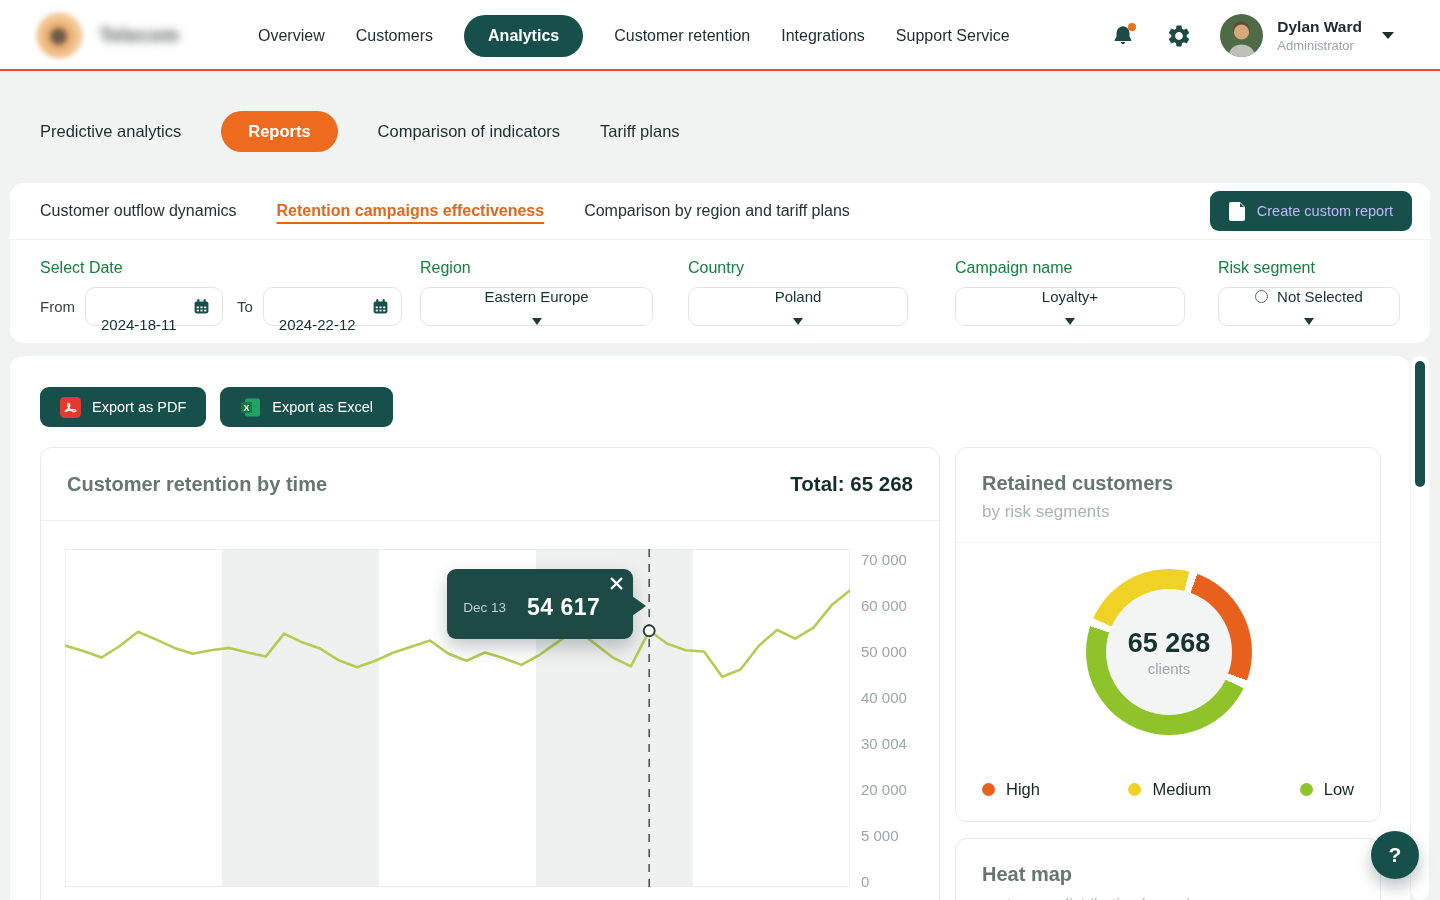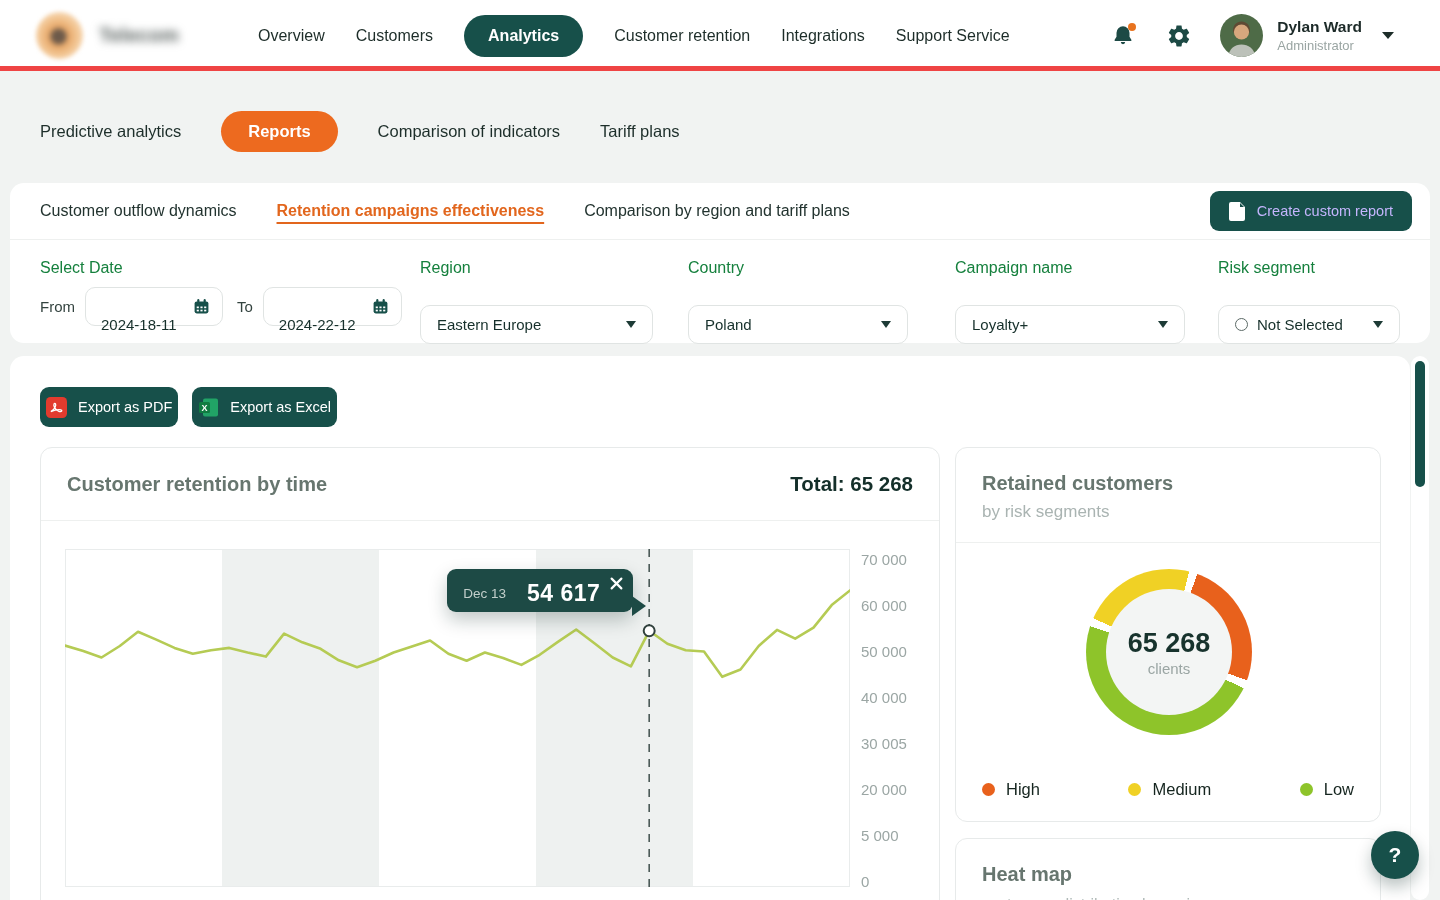--- a/index.html
+++ b/index.html
@@ -4,21 +4,21 @@
 <style>
   * { box-sizing: border-box; margin: 0; padding: 0; }
   html,body { width:1440px; height:900px; }
   body {
     position:relative; overflow:hidden;
     background:#f1f3f2;
     font-family:"Liberation Sans", sans-serif;
     color:#1d2d29;
   }
   
-  .header { position:absolute; inset:0 0 auto 0; height:71px; background:#fff; border-bottom:5px solid #ef4444; }
+  .header { position:absolute; inset:0 0 auto 0; height:71px; background:#fff; border-bottom:2px solid #ef4444; }
   .brand { position:absolute; left:36px; top:12px; display:flex; align-items:center; gap:16px; }
   .logo-blob { width:47px; height:47px; border-radius:50%;
     background:radial-gradient(circle at 48% 52%, #6d5a4a 0 16%, #e7a96b 30%, #f3c795 55%, #f6ddc0 78%, #f9ecd f 100%);
     background:radial-gradient(circle at 48% 52%, #6d5a4a 0 16%, #e7a96b 30%, #f3c795 55%, #f6ddc0 78%, #f9ecdf 100%);
     filter:blur(2px); }
   .brand-name { font-size:20px; font-weight:700; color:#5c6462; filter:blur(4.5px); }
   .nav { position:absolute; left:258px; top:0; height:71px; display:flex; align-items:center; gap:31px; }
   .nav-item { font-size:16px; font-weight:500; color:#1d2d29; cursor:pointer; white-space:nowrap; }
   .nav-item.pill { background:#17504a; color:#fff; padding:12px 24px; border-radius:25px; font-weight:600; }
   .header-right { position:absolute; right:46px; top:0; height:71px; display:flex; align-items:center; }
@@ -38,36 +38,36 @@
   .subtabs { position:relative; display:flex; align-items:center; gap:40px; height:57px; padding-left:30px; border-bottom:1px solid #eef0ef; }
   .subtab { font-size:16px; font-weight:500; color:#22332f; cursor:pointer; }
   .subtab.active { color:#e2661d; font-weight:700; text-decoration:underline; text-underline-offset:6px; text-decoration-thickness:1.5px; }
   .create-btn { position:absolute; right:18px; top:8px; height:40px; background:#17504a; color:#c4b5fd; border:none; border-radius:9px; display:flex; align-items:center; gap:11px; padding:0 19px; font-size:14.5px; font-weight:500; font-family:inherit; cursor:pointer; }
   .fg { position:absolute; top:76px; }
   .fg-label { font-size:16px; color:#15803d; }
   .fg-row { display:flex; align-items:center; margin-top:10px; }
   .date-word { font-size:15px; color:#33433f; }
   .date-box { display:flex; align-items:center; justify-content:space-between; width:138px; height:39px; border:1px solid #e0e4e3; border-radius:10px; padding:0 12px 0 15px; margin-left:10px; background:#fff; cursor:pointer; }
   .date-val { font-size:15px; font-weight:500; color:#16302b;margin-top:35px; }
-  .select { display:flex; align-items:center; justify-content:space-between; height:39px; border:1px solid #e0e4e3; border-radius:10px; padding:0 16px; margin-top:28px; background:#fff; cursor:pointer; }
+  .select { display:flex; align-items:center; justify-content:space-between; height:39px; border:1px solid #e0e4e3; border-radius:10px; padding:0 16px; margin-top:10px; background:#fff; cursor:pointer;flex-direction:column; }
   .select-val { font-size:15px; font-weight:500; color:#16302b; display:flex; align-items:center; gap:9px; }
   .sel-caret { width:0; height:0; border-left:5.5px solid transparent; border-right:5.5px solid transparent; border-top:7px solid #1d3b36; }
   .radio-circle { width:13px; height:13px; border:1.5px solid #5c6a67; border-radius:50%; display:inline-block; }
   
   .card2 { position:absolute; left:10px; top:356px; width:1400px; height:560px; background:#fff; border-radius:14px; }
   .export-row { position:absolute; left:30px; top:31px; display:flex; gap:14px; }
-  .export-btn { height:40px; background:#17504a; color:#fff; border:none; border-radius:9px; display:flex; align-items:center; gap:11px; padding:0 6px; font-size:14.5px; font-weight:500; font-family:inherit; cursor:pointer; }
+  .export-btn { height:40px; background:#17504a; color:#fff; border:none; border-radius:9px; display:flex; align-items:center; gap:11px; padding:0 20px; font-size:14.5px; font-weight:500; font-family:inherit; cursor:pointer; }
   .chart-card { position:absolute; left:30px; top:91px; width:900px; height:500px; border:1px solid #e7eaea; border-radius:12px; background:#fff; }
   .chart-header { height:73px; display:flex; align-items:center; justify-content:space-between; padding:0 26px; border-bottom:1px solid #eef0ef; }
   .chart-title { font-size:20px; font-weight:700; color:#67766f; }
   .chart-total { font-size:20.5px; font-weight:700; color:#142f2a; }
   .chart-wrap { position:relative; height:420px; }
   #line-svg { position:absolute; left:24px; top:28px; }
   .ytick { position:absolute; left:820px; font-size:15px; color:#9ba6a4; height:20px; line-height:20px; }
-  .tooltip { position:absolute; width:186px; height:43px; background:#1d4a45; border-radius:9px; box-shadow:0 8px 18px rgba(10,40,35,.25); display:flex; align-items:center; gap:21px; padding:6px 16px 0; }
+  .tooltip { position:absolute; width:186px; height:70px; background:#1d4a45; border-radius:9px; box-shadow:0 8px 18px rgba(10,40,35,.25); display:flex; align-items:center; gap:21px; padding:6px 16px 0; }
   .tooltip::after { content:""; position:absolute; right:-13px; top:27px; width:0; height:0; border-top:10px solid transparent; border-bottom:10px solid transparent; border-left:14px solid #1d4a45; }
   .tt-date { font-size:13.5px; color:#c3cfcb; }
   .tt-val { font-size:23px; font-weight:700; color:#fff; letter-spacing:.5px; }
   .tt-close { position:absolute; top:8px; right:10px; width:13px; height:13px; cursor:pointer; }
   .donut-card { position:absolute; left:945px; top:91px; width:426px; height:375px; border:1px solid #e7eaea; border-radius:12px; background:#fff; }
   .donut-header { padding:24px 26px 20px; border-bottom:1px solid #eef0ef; }
   .donut-title { font-size:20px; font-weight:700; color:#67766f; }
   .donut-sub { font-size:17px; color:#aab4b2; margin-top:7px; }
   .donut-body { position:relative; height:215px; }
   .donut { position:absolute; left:130px; top:26px; width:166px; height:166px; border-radius:50%; }
@@ -259,21 +259,21 @@
         <rect x="0.5" y="0.5" width="784" height="337" fill="none" stroke="#e9ecec"></rect>
         <line id="cursor-line" y1="0" y2="338" stroke="#4a5a57" stroke-width="1.6" stroke-dasharray="8 7" x1="584.1860465116279" x2="584.1860465116279"></line>
         <polyline id="retention-line" fill="none" stroke-width="2.6" stroke-linejoin="round" stroke-linecap="round" points="0.0,96.6 18.3,102.1 36.5,108.5 54.8,97.0 73.0,82.8 91.3,90.6 109.5,98.9 127.8,104.8 146.0,101.2 164.3,98.9 182.6,103.5 200.8,107.6 219.1,84.6 237.3,93.3 255.6,99.8 273.8,111.3 292.1,118.2 310.3,111.7 328.6,103.5 346.9,97.5 365.1,91.5 383.4,104.8 401.6,111.7 419.9,103.5 438.1,109.0 456.4,115.9 474.7,105.8 492.9,92.9 511.2,80.5 529.4,94.3 547.7,108.5 565.9,117.3 584.2,81.8 602.4,94.7 620.7,101.2 639.0,102.5 657.2,127.8 675.5,120.5 693.7,97.0 712.0,80.9 730.2,89.7 748.5,78.6 766.7,56.1 785.0,41.4" stroke="#b5cb54"></polyline>
         <circle id="marker" r="5.5" fill="#fff" stroke="#31413d" stroke-width="2" cx="584.1860465116279" cy="81.7618"></circle>
       </svg>
       <div id="yticks">
           <div class="ytick" style="top: 29px;">70 000</div>
           <div class="ytick" style="top: 75px;">60 000</div>
           <div class="ytick" style="top: 121px;">50 000</div>
           <div class="ytick" style="top: 167px;">40 000</div>
-          <div class="ytick" style="top: 213px;">30 005</div>
+          <div class="ytick" style="top: 213px;">30 004</div>
           <div class="ytick" style="top: 259px;">20 000</div>
           <div class="ytick" style="top: 305px;">5 000</div>
           <div class="ytick" style="top: 351px;">0</div>
         </div>
       <div class="tooltip" id="tooltip" style="left: 406.186px; top: 48px;">
         <span class="tt-date">Dec 13</span>
         <span class="tt-val">54 617</span>
         <svg class="tt-close" viewBox="0 0 12 12">
             <path d="M1.5 1.5 10.5 10.5 M10.5 1.5 1.5 10.5" stroke="#fff" stroke-width="2" stroke-linecap="round"></path>
           </svg>

